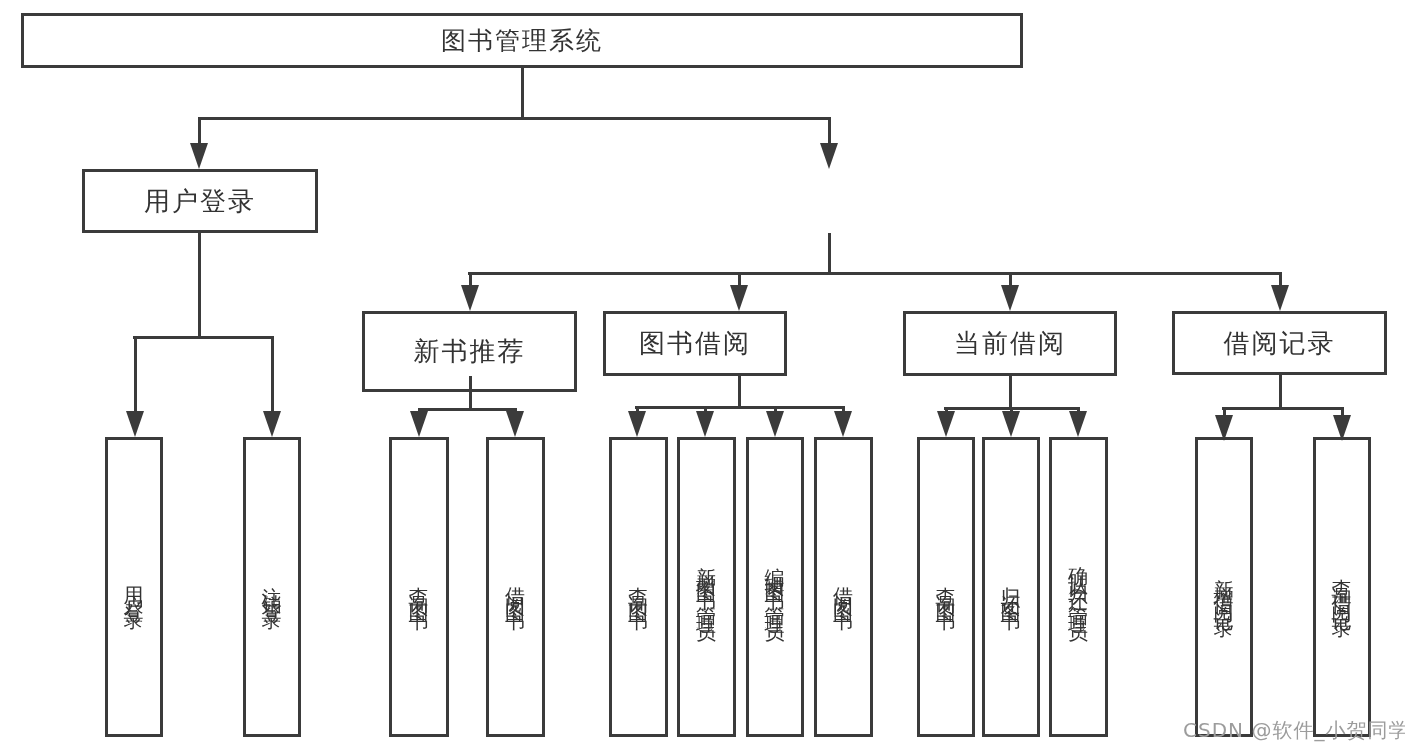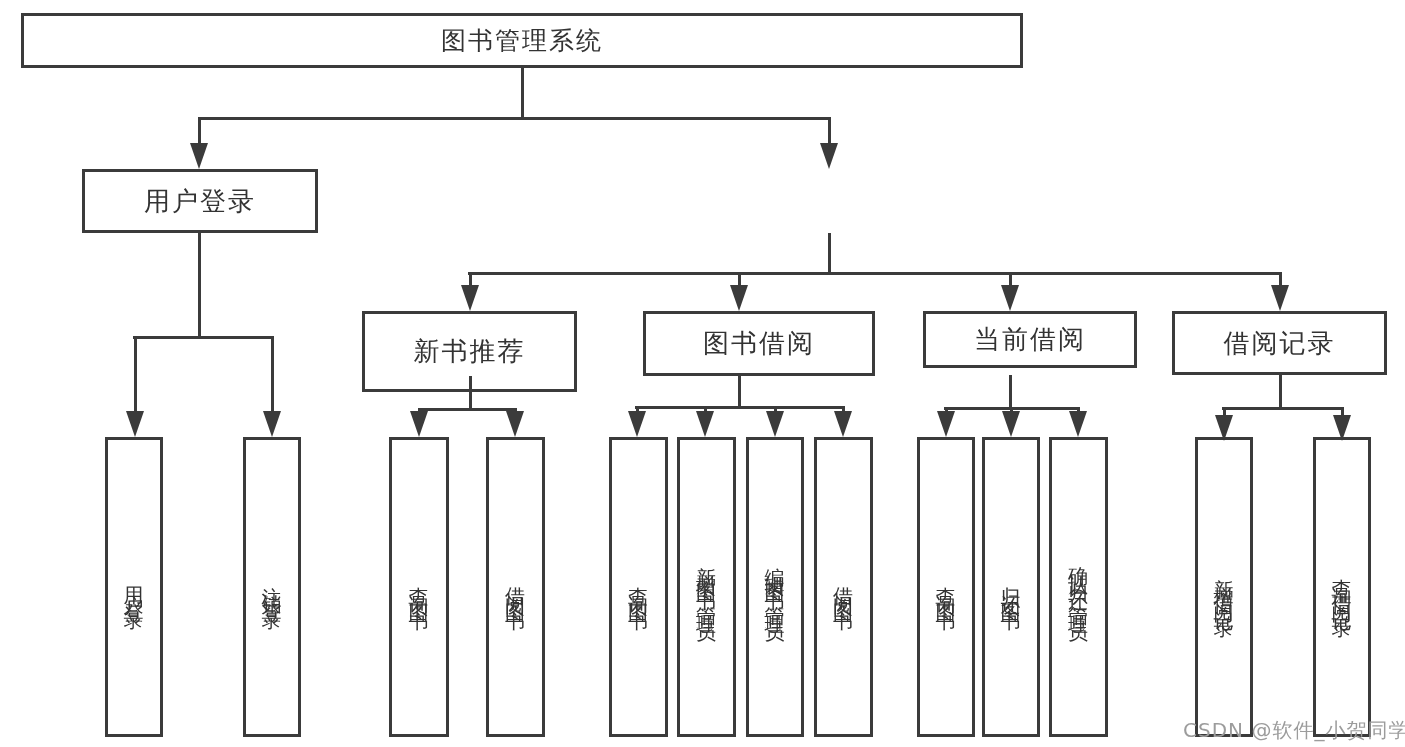--- a/index.html
+++ b/index.html
@@ -39,24 +39,24 @@
     <span class="root-label">图书管理系统</span>
   </div>
 
   <div class="node" style="left:82px;top:169px;width:236px;height:64px;">
     <span class="h-label">用户登录</span>
   </div>
 
   <div class="node" style="left:362px;top:311px;width:215px;height:81px;">
     <span class="h-label">新书推荐</span>
   </div>
-  <div class="node" style="left:643px;top:311px;width:232px;height:65px;">
+  <div class="node" style="left:603px;top:311px;width:184px;height:65px;">
     <span class="h-label">图书借阅</span>
   </div>
-  <div class="node" style="left:903px;top:311px;width:214px;height:57px;margin-left:20px;">
+  <div class="node" style="left:903px;top:311px;width:214px;height:65px;">
     <span class="h-label">当前借阅</span>
   </div>
   <div class="node" style="left:1172px;top:311px;width:215px;height:64px;">
     <span class="h-label">借阅记录</span>
   </div>
 
   <div class="node leaf" style="left:105px;top:437px;width:58px;height:300px;">
     <span class="v-text">用户登录</span>
   </div>
   <div class="node leaf" style="left:243px;top:437px;width:58px;height:300px;">

